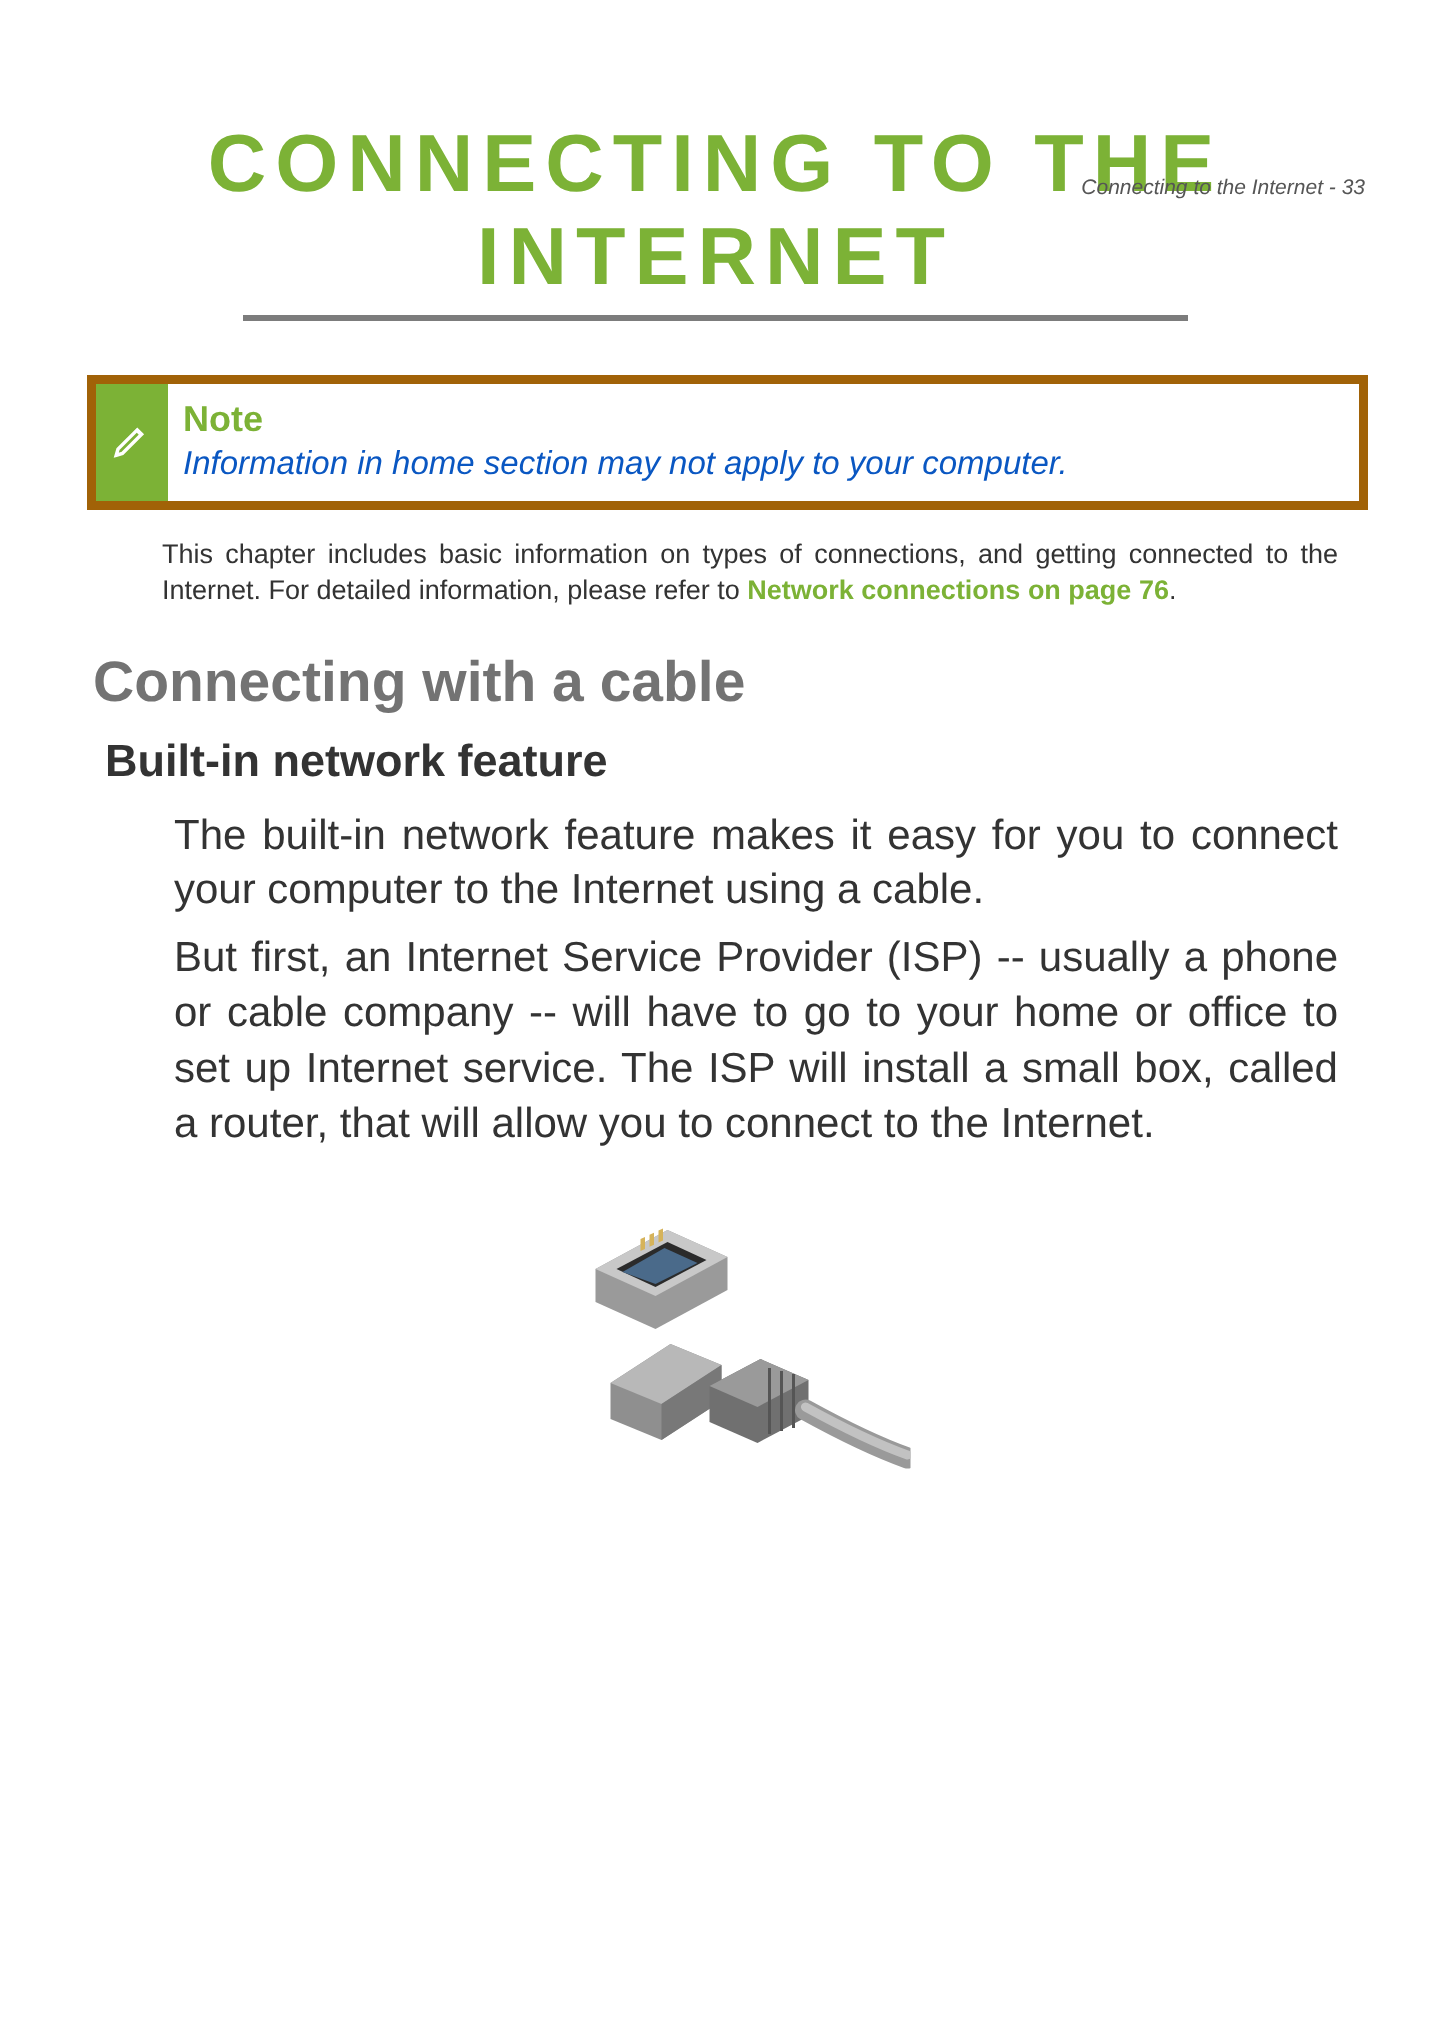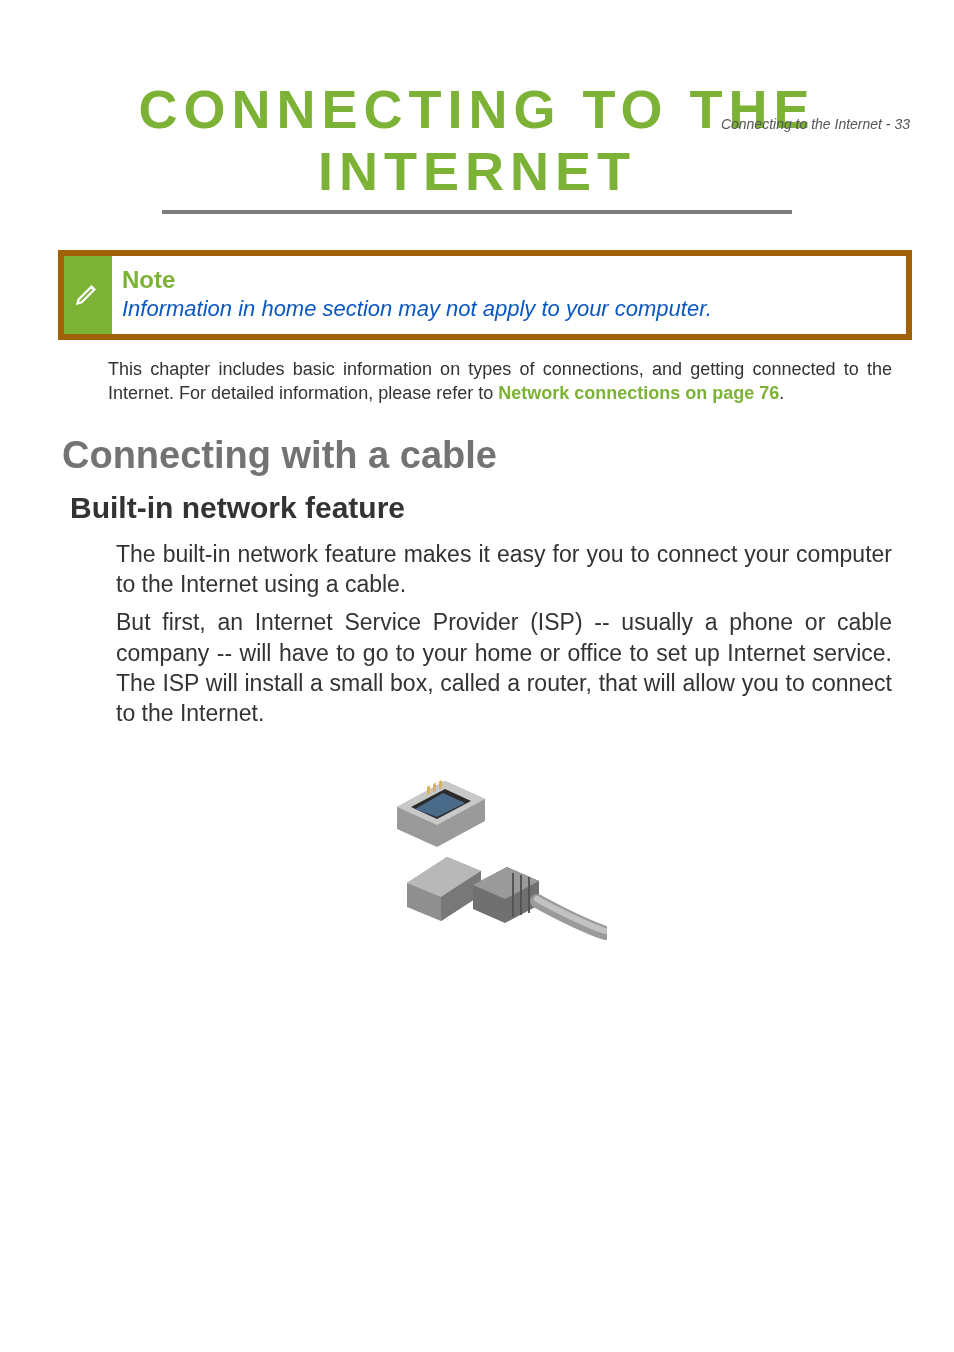--- a/index.html
+++ b/index.html
@@ -49,21 +49,21 @@
     font-size: 38px;
     font-weight: bold;
     margin: 28px 62px 14px 62px;
   }
   .h2-section {
     color: #333;
     font-size: 30px;
     font-weight: bold;
     margin: 0 62px 14px 70px;
   }
-  .body-para { margin: 0 62px 8px 116px; font-size: 23px; line-height: 1.32; color: #333; text-align: justify; }
+  .body-para { margin: 0 62px 8px 116px; font-size: 28px; line-height: 1.32; color: #333; text-align: justify; }
   .illustration { display: block; margin: 22px auto 0 auto; width: 260px; height: 220px; }
 </style>
 </head>
 <body>
 
 <div class="page">
 
   <div class="header-bar">Connecting to the Internet - 33</div>
 
   <div class="main-title">CONNECTING TO THE INTERNET</div>

